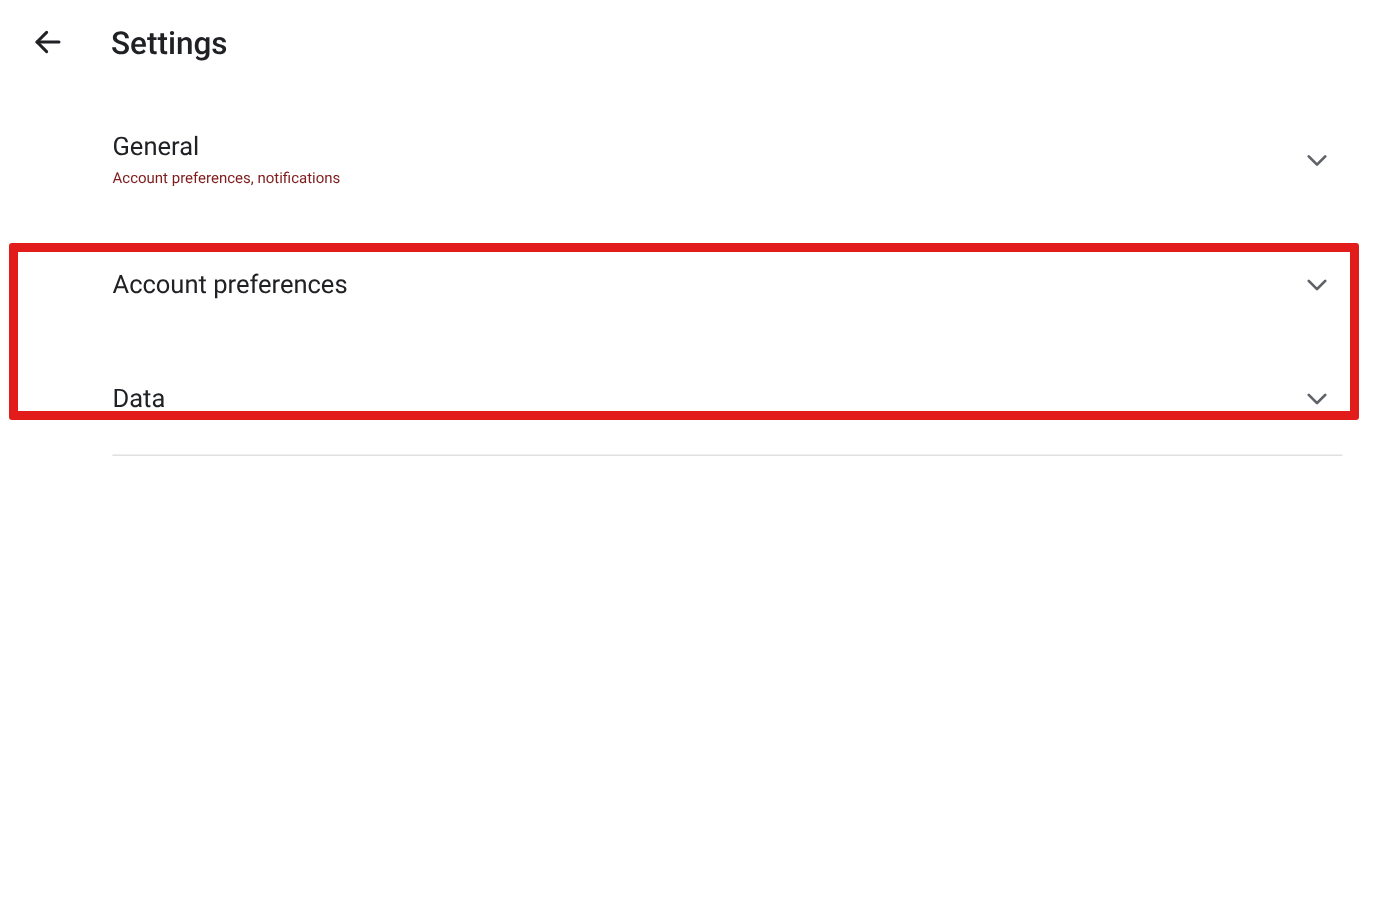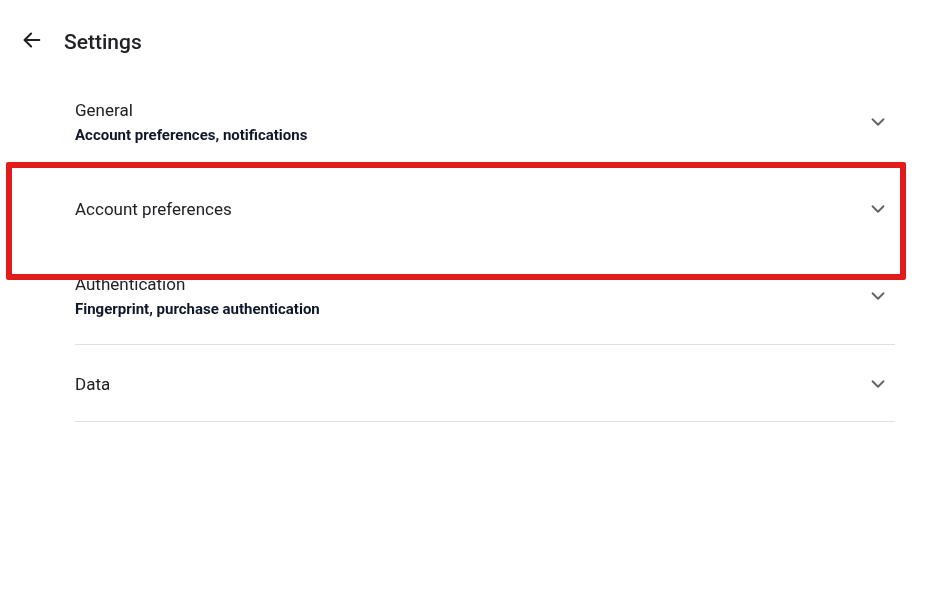--- a/index.html
+++ b/index.html
@@ -12,22 +12,21 @@
       background: #ffffff;
       color: #202124;
       width: 925px;
       height: 616px;
       overflow: hidden;
     }
     .header {
       display: flex;
       align-items: center;
       padding: 18px 20px 18px 20px;
-      gap: 20px;
-      margin-top: 12px;
+      gap: 30px;
     }
     .back-button {
       width: 24px;
       height: 24px;
       display: flex;
       align-items: center;
       justify-content: center;
       cursor: pointer;
       color: #202124;
     }
@@ -60,23 +59,23 @@
       display: flex;
       flex-direction: column;
       gap: 6px;
     }
     .row-title {
       font-size: 17px;
       color: #202124;
       font-weight: 400;
     }
     .row-subtitle {
-      font-size: 15px;
-      color: #0f172a;
-      font-weight: 700;
+      font-size: 10px;
+      color: #7f1d1d;
+      font-weight: 400;
     }
     .chevron {
       width: 22px;
       height: 22px;
       color: #5f6368;
       flex-shrink: 0;
       margin-right: 6px;
     }
     .chevron svg {
       width: 22px;
@@ -126,31 +125,20 @@
     <div class="row-text">
       <div class="row-title">Account preferences</div>
     </div>
     <div class="chevron">
       <svg viewBox="0 0 24 24" fill="none" stroke="currentColor" stroke-width="2" stroke-linecap="round" stroke-linejoin="round">
         <polyline points="6 9 12 15 18 9"></polyline>
       </svg>
     </div>
   </div>
 
-  <div class="row">
-    <div class="row-text">
-      <div class="row-title">Authentication</div>
-      <div class="row-subtitle">Fingerprint, purchase authentication</div>
-    </div>
-    <div class="chevron">
-      <svg viewBox="0 0 24 24" fill="none" stroke="currentColor" stroke-width="2" stroke-linecap="round" stroke-linejoin="round">
-        <polyline points="6 9 12 15 18 9"></polyline>
-      </svg>
-    </div>
-  </div>
 
 
   <div class="row">
     <div class="row-text">
       <div class="row-title">Data</div>
     </div>
     <div class="chevron">
       <svg viewBox="0 0 24 24" fill="none" stroke="currentColor" stroke-width="2" stroke-linecap="round" stroke-linejoin="round">
         <polyline points="6 9 12 15 18 9"></polyline>
       </svg>

